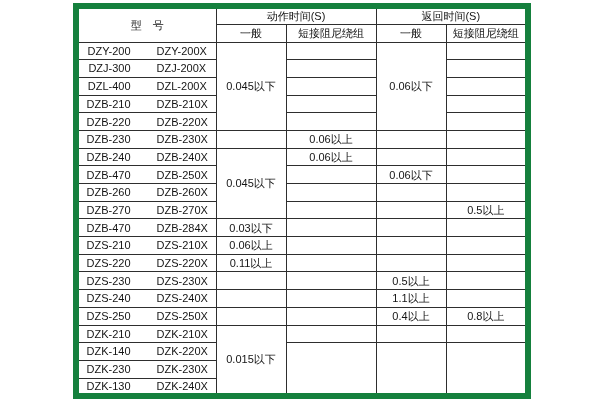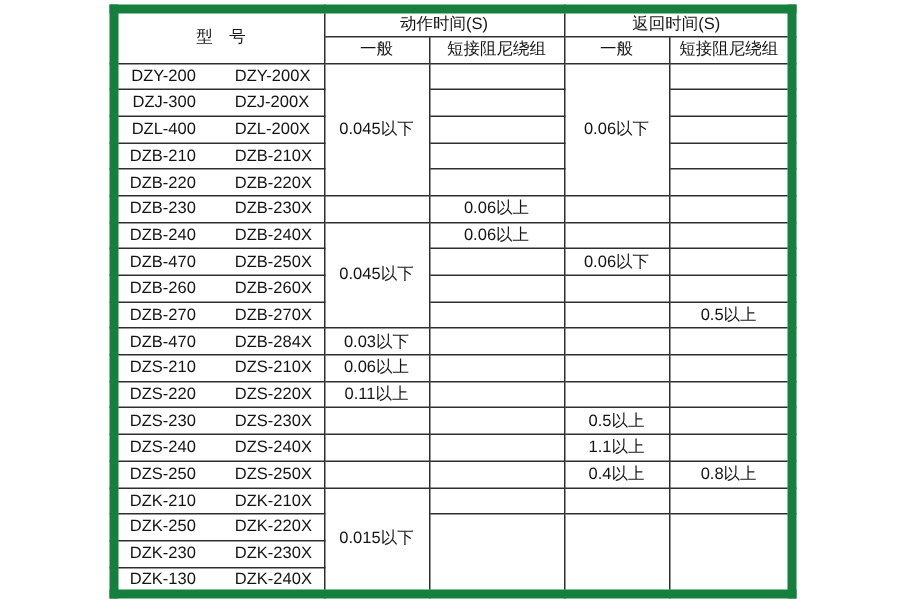--- a/index.html
+++ b/index.html
@@ -247,21 +247,21 @@
           </div>
         </td>
       <td rowspan="4">0.015以下</td>
       <td></td>
       <td></td>
       <td></td>
     </tr>
     <tr>
       <td>
           <div class="models">
-            <span>DZK-250</span>
+            <span>DZK-140</span>
             <span>DZK-220X</span>
           </div>
         </td>
       <td rowspan="3"></td>
       <td rowspan="3"></td>
       <td rowspan="3"></td>
     </tr>
     <tr>
       <td>
           <div class="models">

